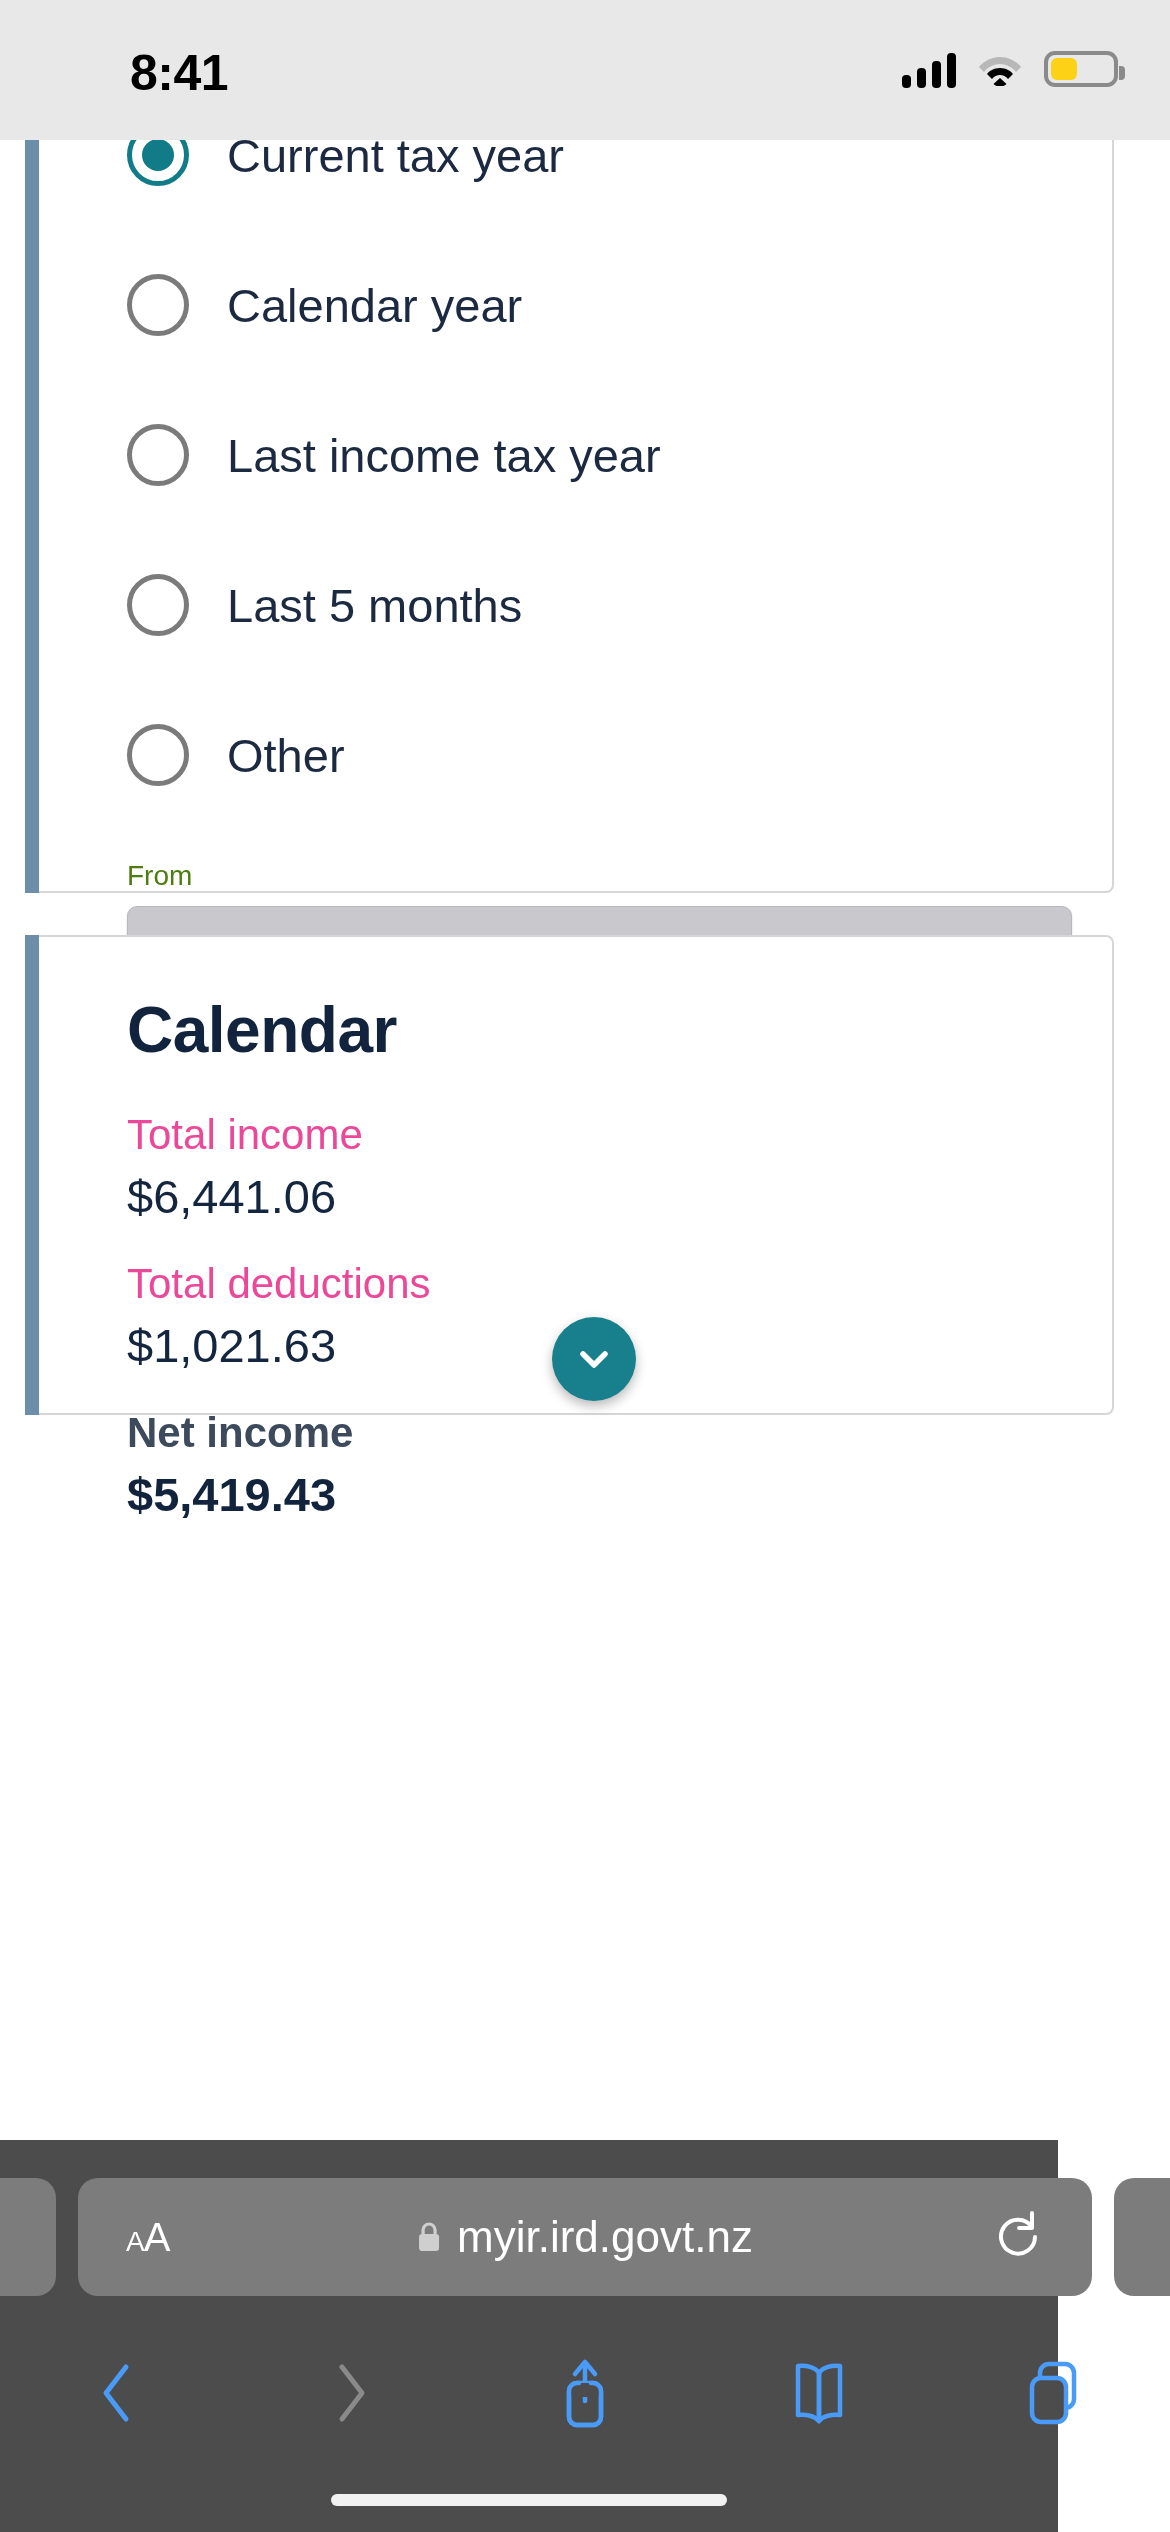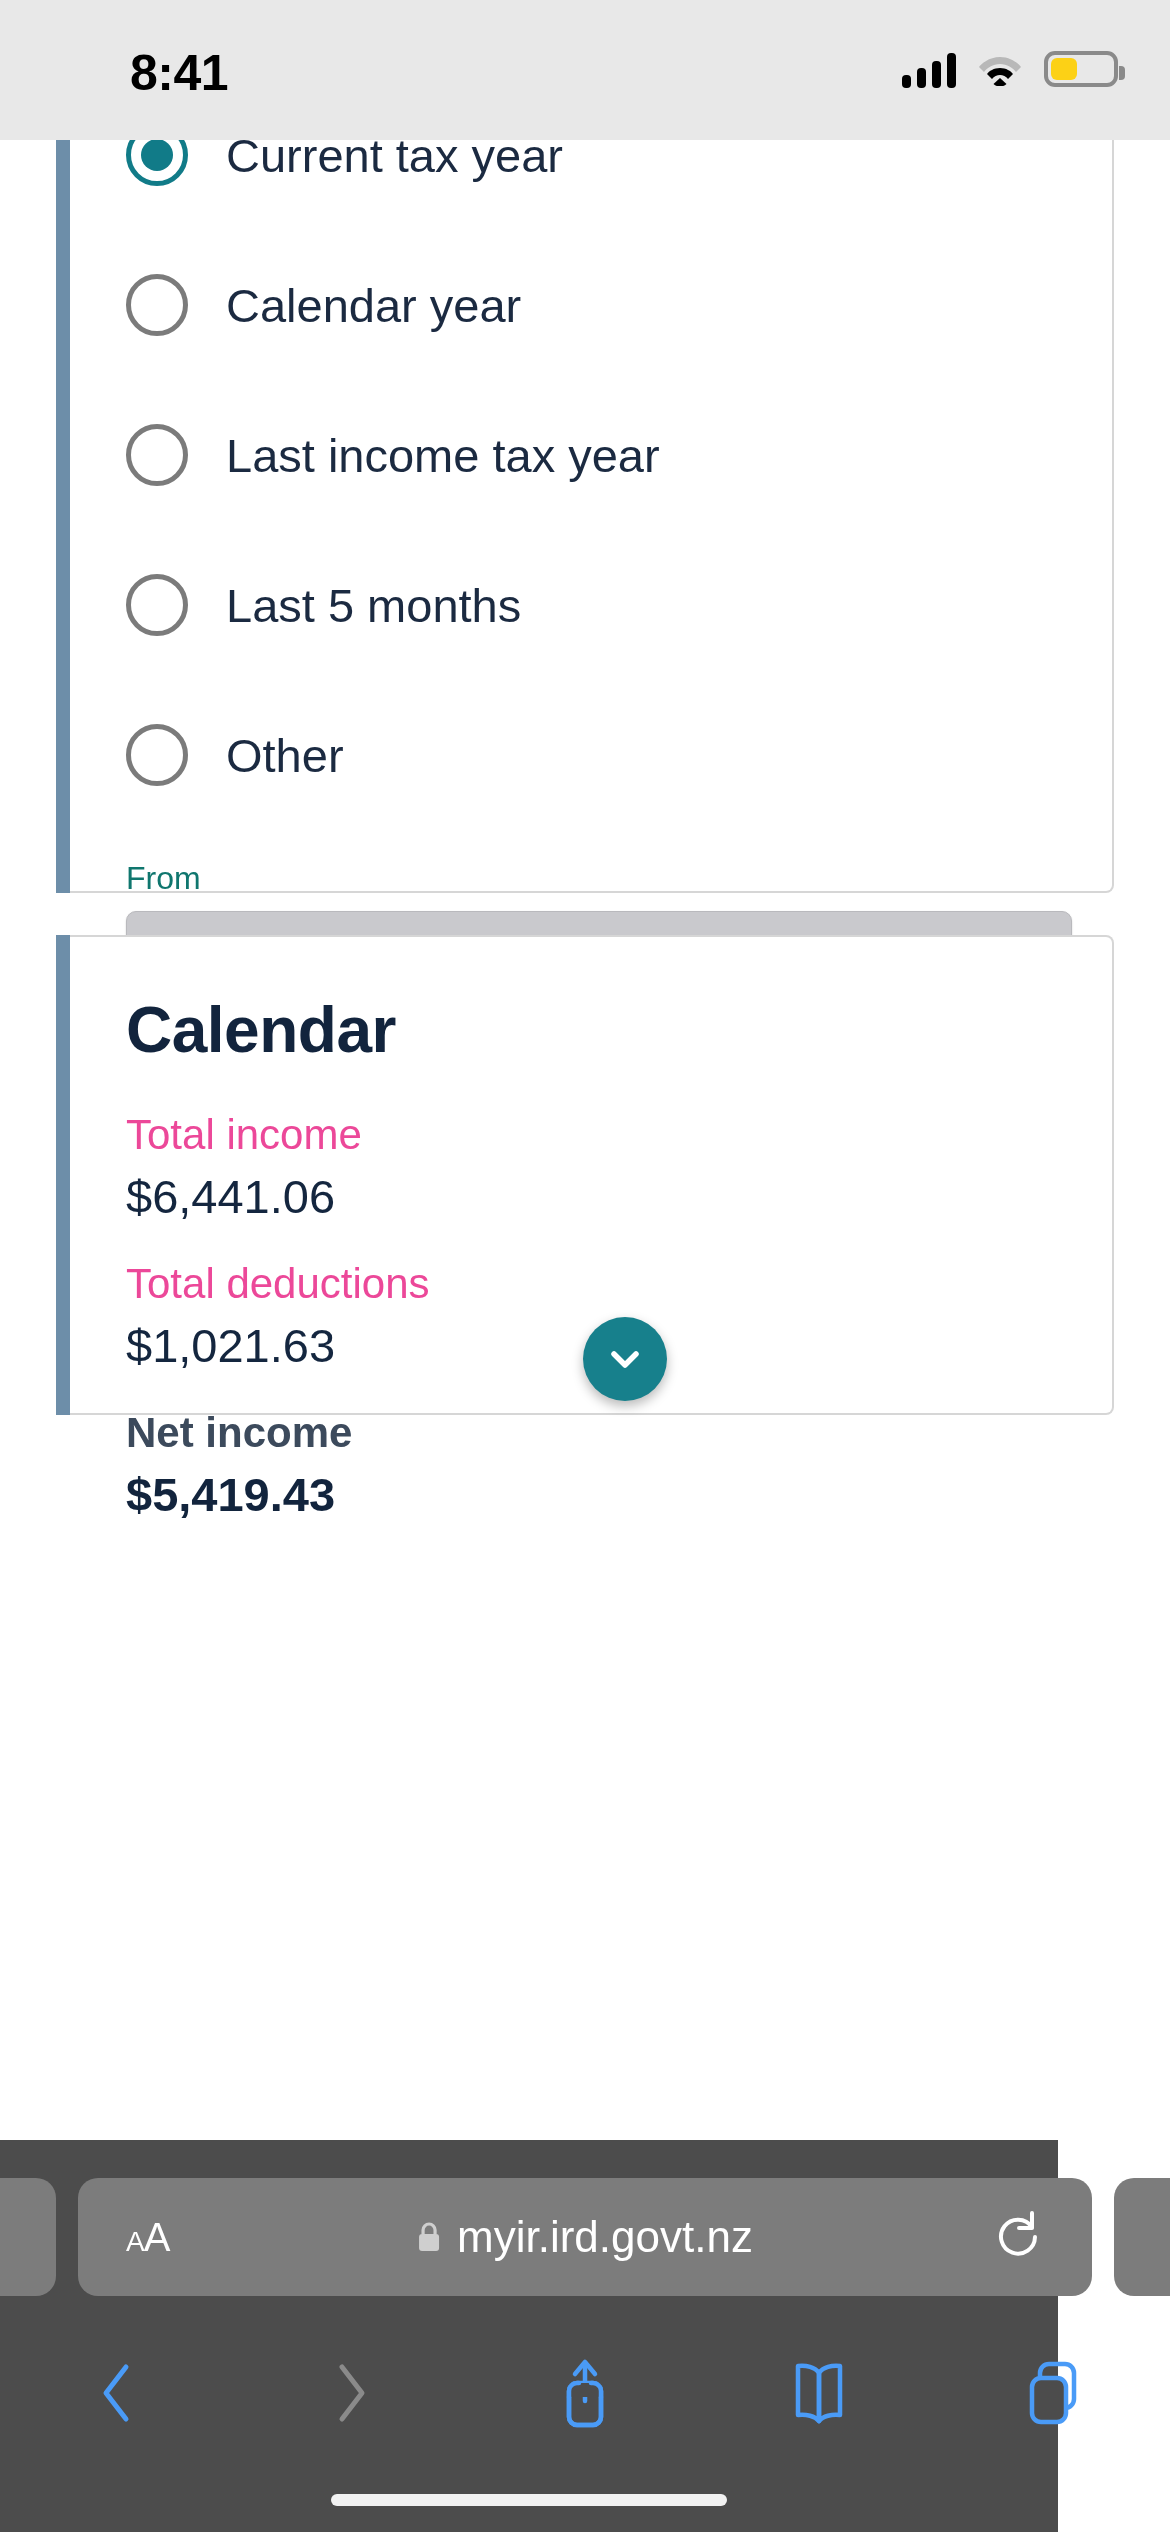--- a/index.html
+++ b/index.html
@@ -44,25 +44,26 @@
     position:absolute; left:3px; top:3px; bottom:3px;
     width:40%; background:#fcd116; border-radius:6px;
   }
 
   
   .content {
     position:absolute; top:140px; left:0; width:1170px;
     height:2000px; background:#ffffff;
   }
   .card {
-    position:relative; margin:0 56px 0 56px;
+    position:relative; margin:0 56px 0 25px;
     background:#ffffff;
     border:2px solid #d6d6d6;
     border-left:none;
     border-radius:0 8px 8px 0;
+    padding-left:32px;
   }
   .card::before {
     content:""; position:absolute; left:0; top:-2px; bottom:-2px;
     width:14px; background:#6d8ea9;
   }
   .card-inner { padding-left:70px; padding-right:40px; }
 
   
   .radio-row { display:flex; align-items:center; height:150px; }
   .radio {
@@ -75,21 +76,21 @@
     content:""; position:absolute; left:50%; top:50%;
     transform:translate(-50%,-50%);
     width:32px; height:32px; border-radius:50%; background:#117b88;
   }
   .radio-label {
     margin-left:38px; font-size:47px; color:#1b2a41;
     white-space:nowrap;
   }
 
   .field-label {
-    font-size:32px; color:#0f766e; margin-top:30px; margin-bottom:14px;
+    font-size:28px; color:#4d7c0f; margin-top:30px; margin-bottom:14px;
   }
   .date-input {
     height:96px; background:#c9c9cd;
     border:1px solid #b9b9bd; border-radius:10px;
     display:flex; align-items:center; padding-left:22px;
     font-size:46px; color:#1b2a41;
     box-shadow:0 1px 2px rgba(0,0,0,0.18);
   }
 
   

